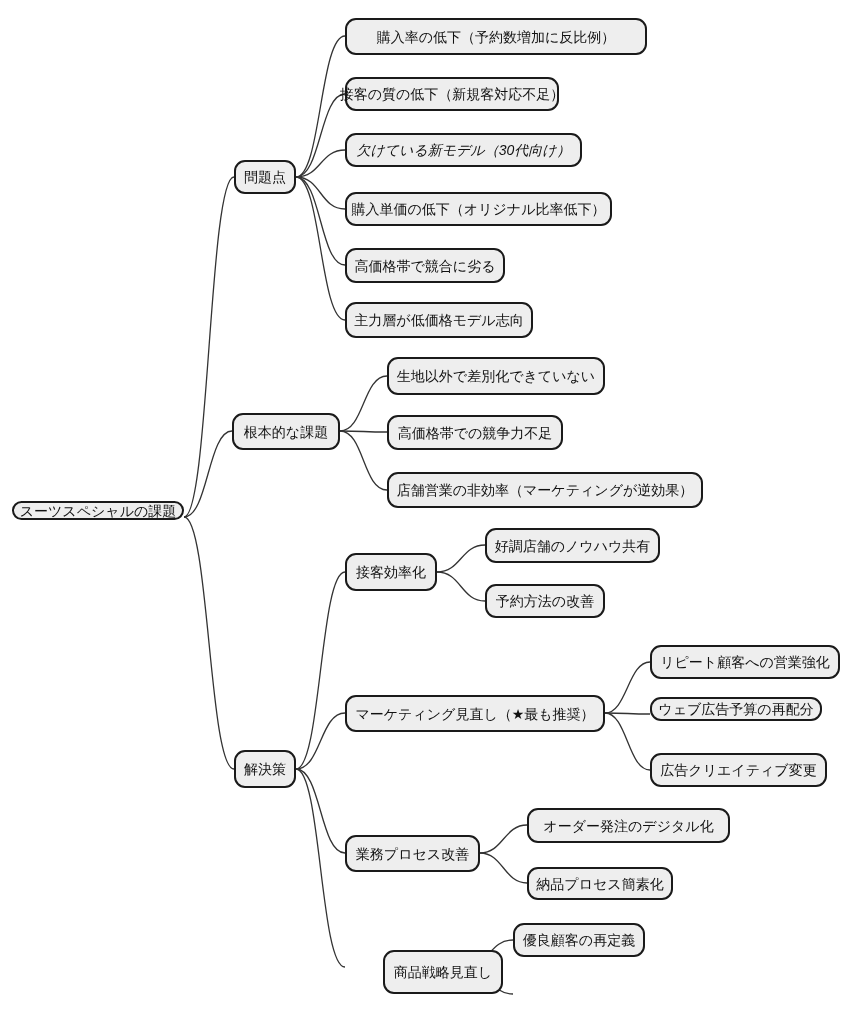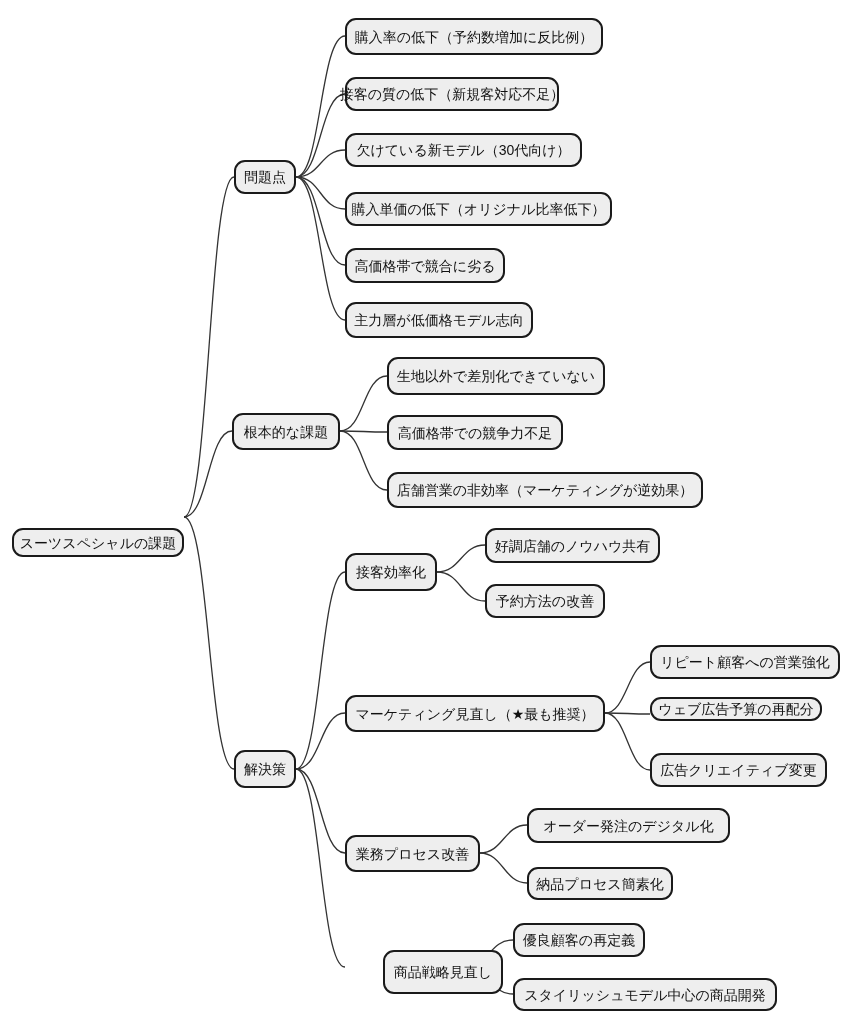--- a/index.html
+++ b/index.html
@@ -38,27 +38,27 @@
     justify-content: center;
     white-space: nowrap;
   }
   .node .label {
     font-size: 14px;
     color: #111111;
     line-height: 1;
     letter-spacing: 0;
   }
   
-  .n-root   { left: 12px;  top: 528px; width: 172px; height: 29px; }
+  .n-root   { left: 12px;  top: 501px; width: 172px; height: 19px; }
   .n-prob   { left: 234px; top: 160px; width: 62px;  height: 34px; }
   .n-cause  { left: 232px; top: 413px; width: 108px; height: 37px; }
   .n-sol    { left: 234px; top: 750px; width: 62px;  height: 38px; }
-  .n-p1 { left: 345px; top: 18px;  width: 258px; height: 37px; }
+  .n-p1 { left: 345px; top: 18px;  width: 302px; height: 37px; }
   .n-p2 { left: 345px; top: 77px;  width: 214px; height: 34px; }
-  .n-p3 { left: 345px; top: 133px; width: 237px; height: 34px; }
+  .n-p3 { left: 345px; top: 133px; width: 237px; height: 34px; font-style: italic; }
   .n-p4 { left: 345px; top: 192px; width: 267px; height: 34px; }
   .n-p5 { left: 345px; top: 248px; width: 160px; height: 35px; }
   .n-p6 { left: 345px; top: 302px; width: 188px; height: 36px; }
   .n-k1 { left: 387px; top: 357px; width: 218px; height: 38px; }
   .n-k2 { left: 387px; top: 415px; width: 176px; height: 35px; }
   .n-k3 { left: 387px; top: 472px; width: 316px; height: 36px; }
   .n-s1 { left: 345px; top: 553px; width: 92px;  height: 38px; }
   .n-s2 { left: 345px; top: 695px; width: 260px; height: 37px; }
   .n-s3 { left: 345px; top: 835px; width: 135px; height: 37px; }
   .n-s4 { left: 345px; top: 950px; width: 120px; height: 44px; margin-left: 38px; }
@@ -188,17 +188,14 @@
   <div class="node n-b1">
     <span class="label">オーダー発注のデジタル化</span>
   </div>
   <div class="node n-b2">
     <span class="label">納品プロセス簡素化</span>
   </div>
 
   <div class="node n-c1">
     <span class="label">優良顧客の再定義</span>
   </div>
-  <div class="node n-c2">
-    <span class="label">スタイリッシュモデル中心の商品開発</span>
-  </div>
 
 </div>
 
 </body></html>

